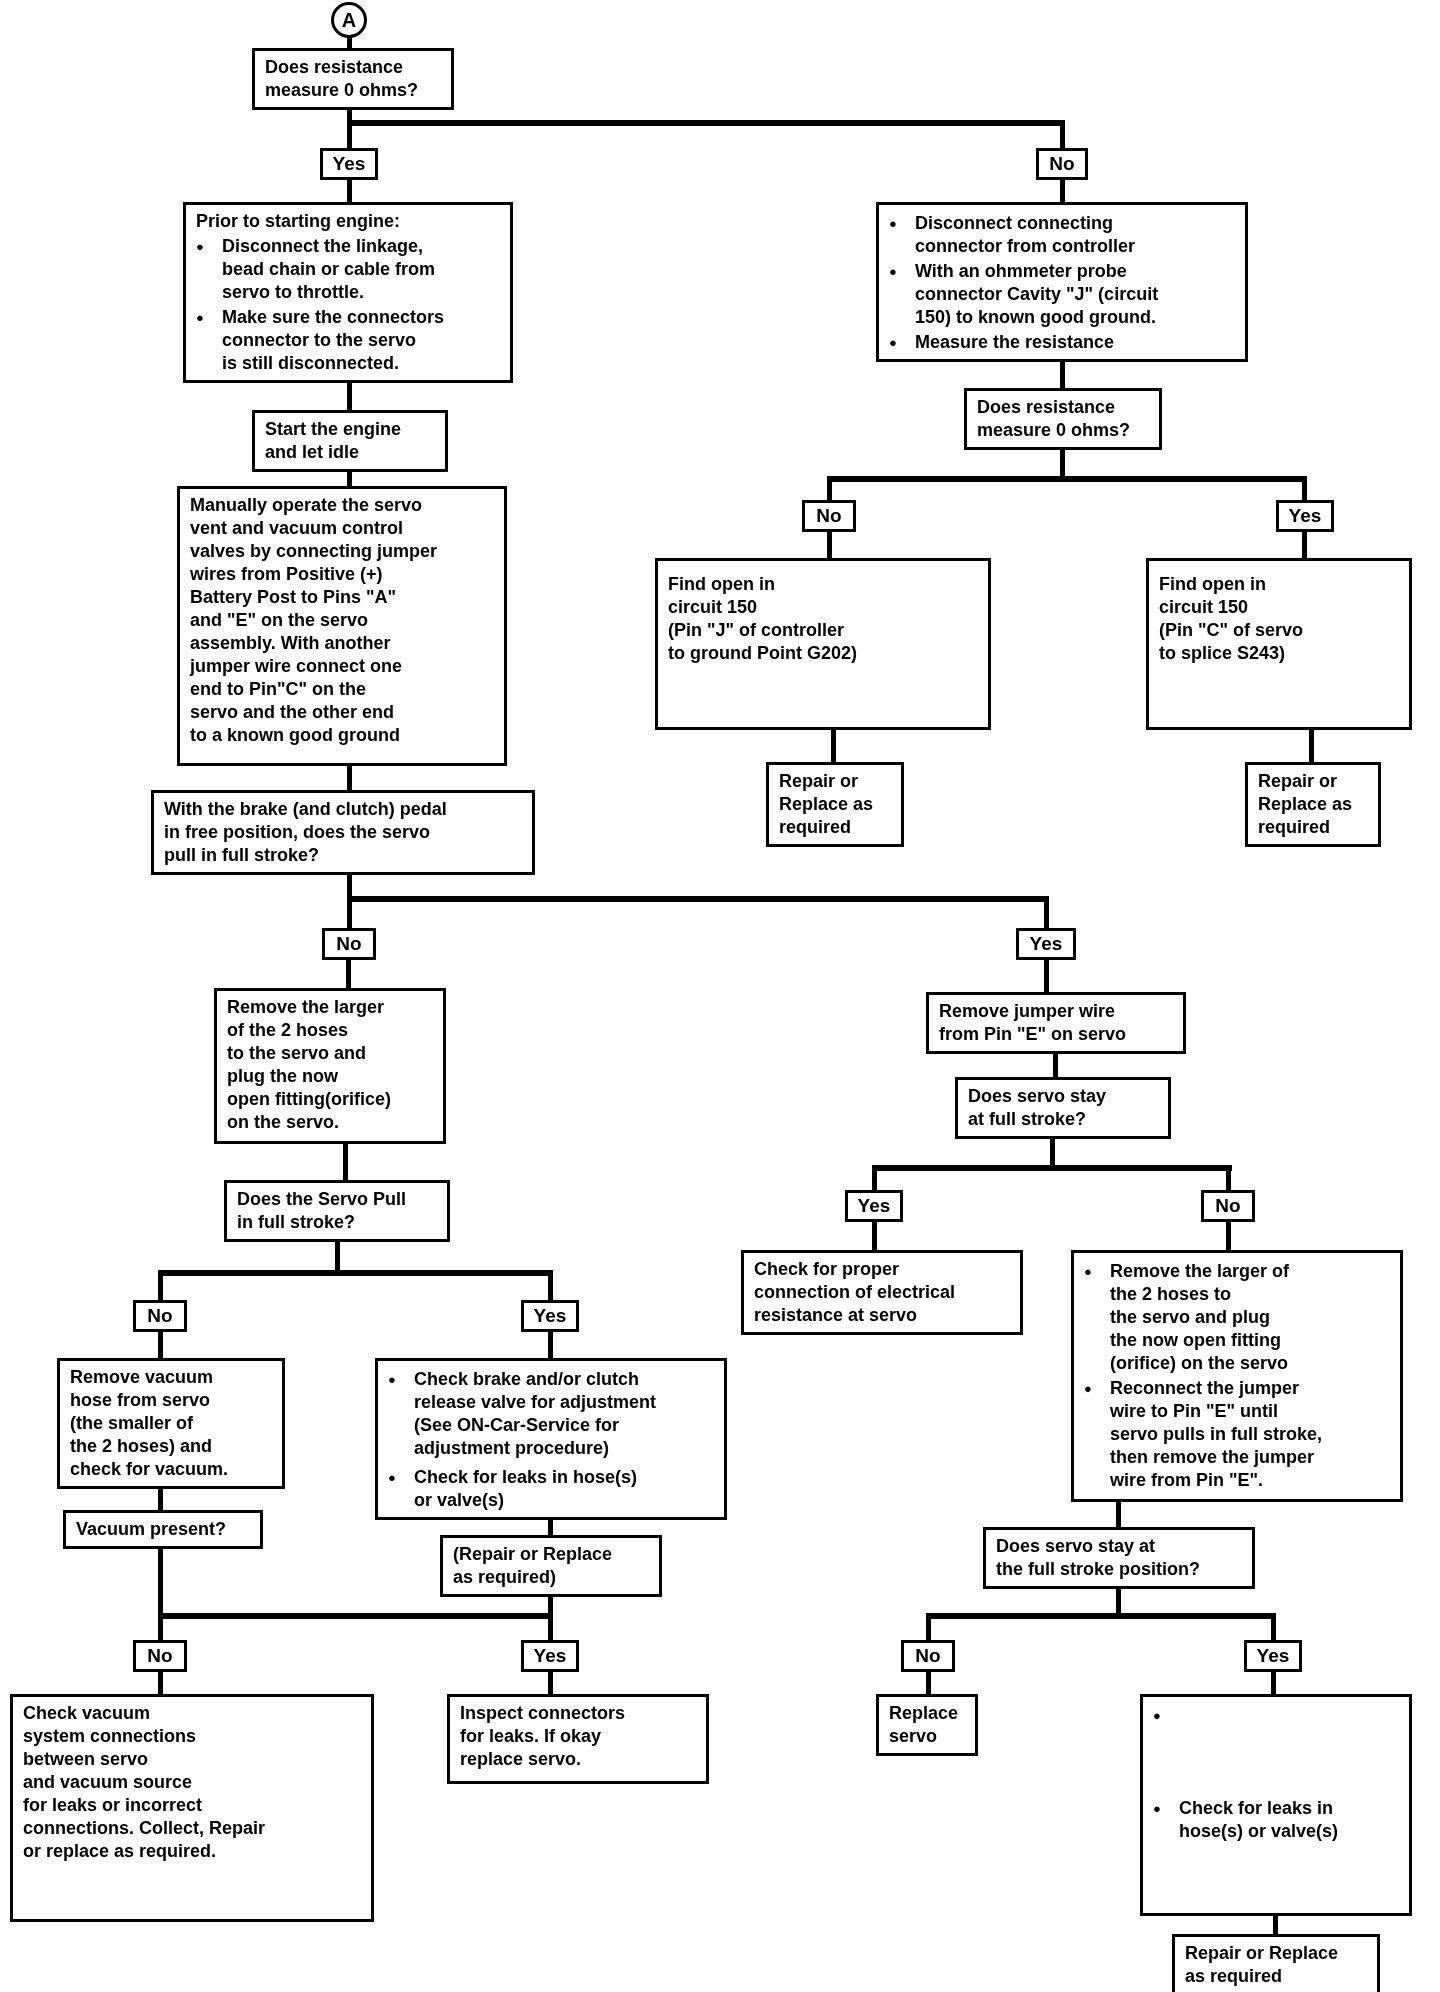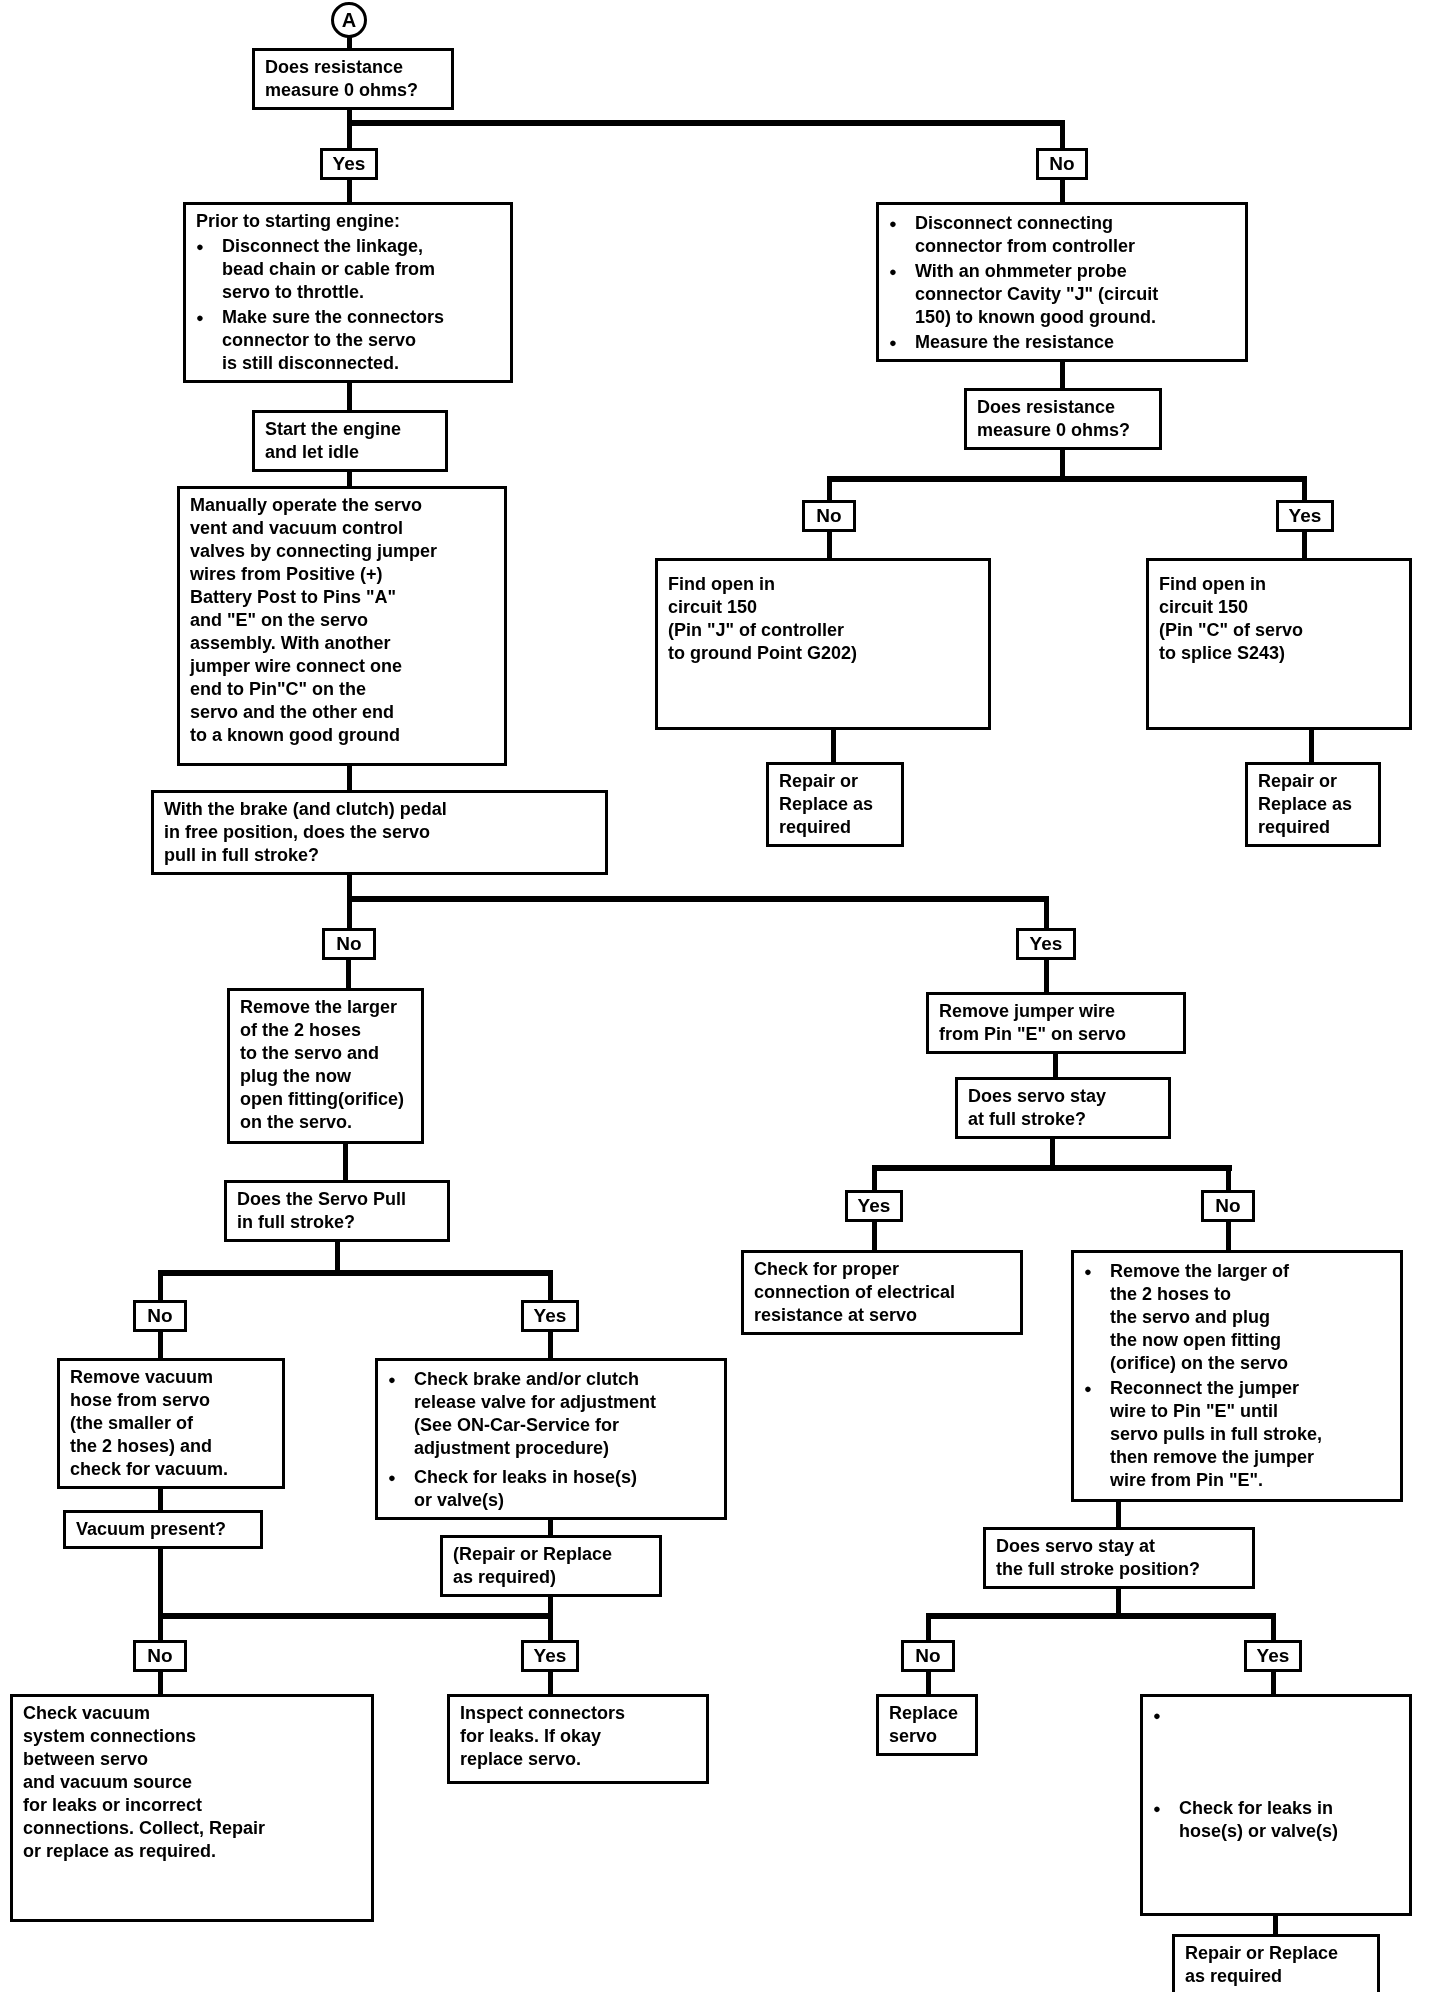--- a/index.html
+++ b/index.html
@@ -125,30 +125,30 @@
 wires from Positive (+)
 Battery Post to Pins "A"
 and "E" on the servo
 assembly. With another
 jumper wire connect one
 end to Pin"C" on the
 servo and the other end
 to a known good ground</span>
 </div>
 
-<div class="box" style="left:151px;top:790px;width:457px;min-height:80px">
+<div class="box" style="left:151px;top:790px;width:384px;min-height:80px">
   <span class="pre">With the brake (and clutch) pedal
 in free position, does the servo
 pull in full stroke?</span>
 </div>
 
 <div class="decision" style="left:322px;top:928px;width:54px;height:32px">No</div>
 <div class="decision" style="left:1016px;top:928px;width:60px;height:32px">Yes</div>
 
-<div class="box" style="left:227px;top:988px;width:197px;min-height:156px">
+<div class="box" style="left:214px;top:988px;width:232px;min-height:156px">
   <span class="pre">Remove the larger
 of the 2 hoses
 to the servo and
 plug the now
 open fitting(orifice)
 on the servo.</span>
 </div>
 
 <div class="box" style="left:224px;top:1180px;width:226px;min-height:56px">
   <span class="pre">Does the Servo Pull

